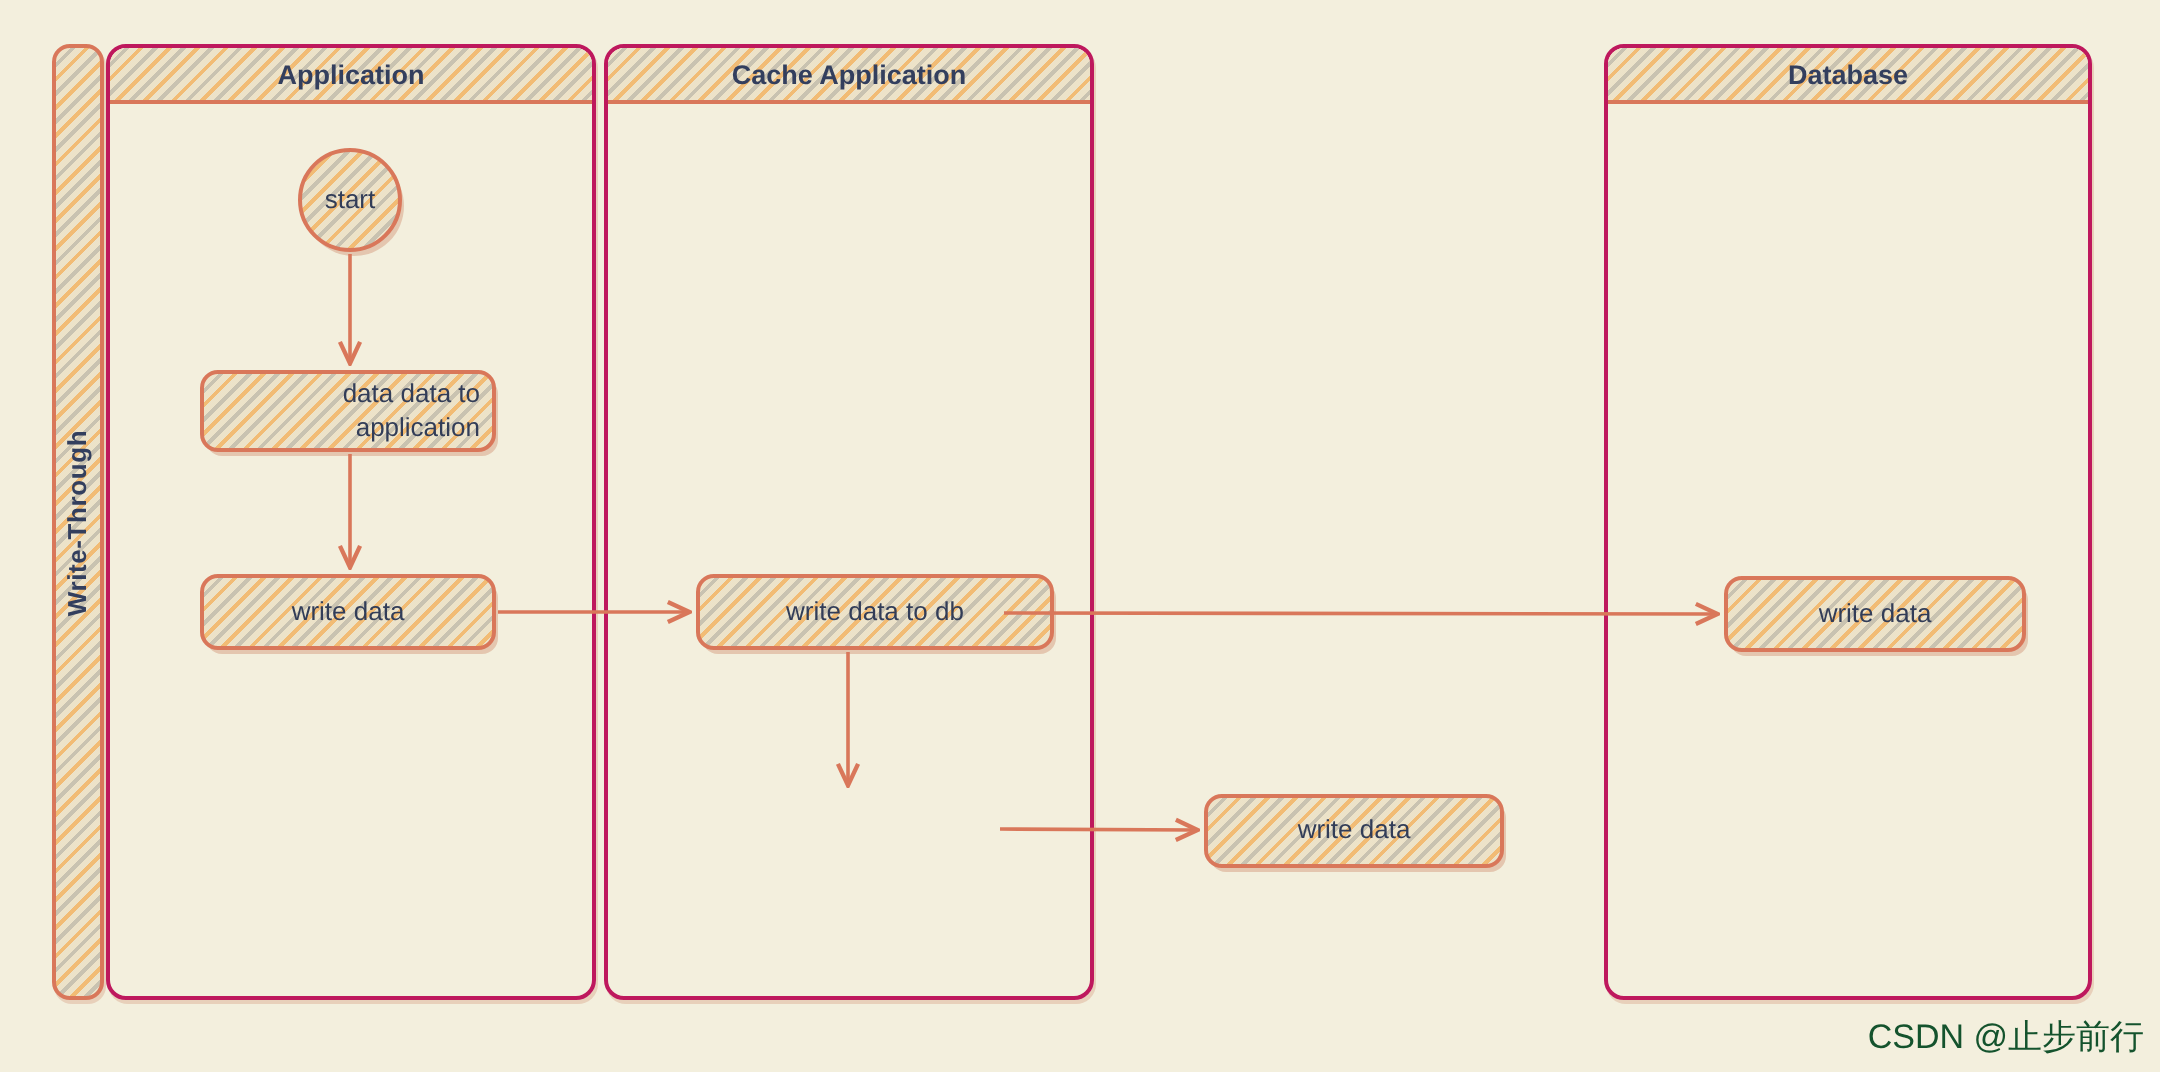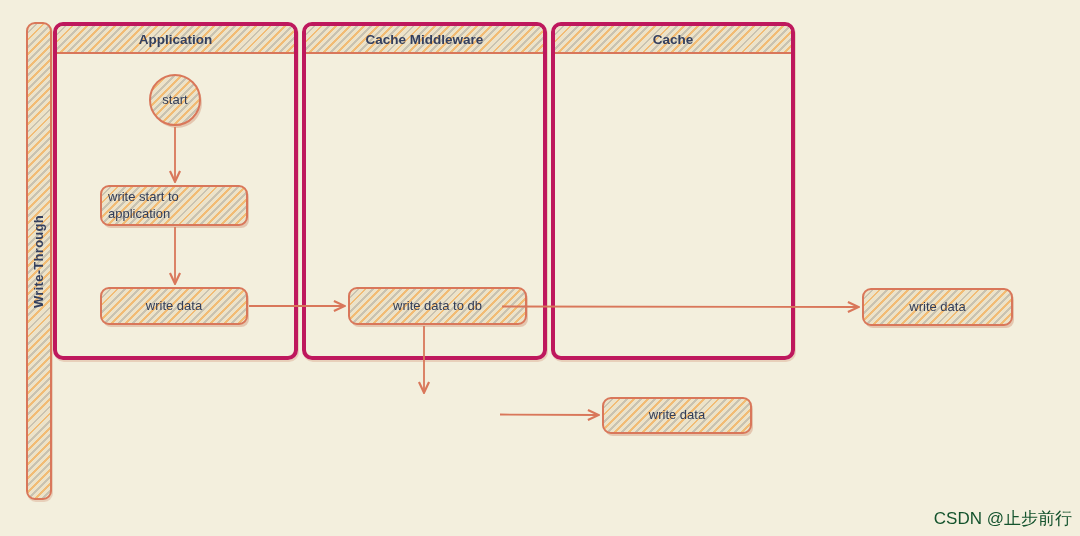--- a/index.html
+++ b/index.html
@@ -17,22 +17,22 @@
     background-color:#ece2c8;
     background-image:
       repeating-linear-gradient(135deg,
         rgba(243,178,96,0.80) 0px, rgba(243,178,96,0.80) 2px,
         rgba(240,231,206,0.10) 2px, rgba(240,231,206,0.10) 5px,
         rgba(158,156,148,0.45) 5px, rgba(158,156,148,0.45) 7px,
         rgba(240,231,206,0.10) 7px, rgba(240,231,206,0.10) 10px);
   }
   .lane{
     position:absolute;
-    top:22px;height:338px;
-    border:4px solid #be185d;
+    top:22px;height:478px;
+    border:2px solid #be185d;
     border-radius:10px;
     box-shadow:1px 2px 0 rgba(199,115,82,0.25);
     overflow:hidden;
     box-sizing:border-box;
   }
   .lane-header{
     height:26px;
     border-bottom:2px solid #d9775a;
     display:flex;align-items:center;justify-content:center;
     font-size:13.5px;font-weight:bold;color:#333f5e;
@@ -51,21 +51,21 @@
     white-space:nowrap;
     font-size:13px;font-weight:bold;color:#333f5e;
     letter-spacing:0.3px;
   }
   .node{
     position:absolute;
     border:2px solid #d9775a;
     border-radius:9px;
     box-sizing:border-box;
     display:flex;align-items:center;justify-content:center;
-    text-align:left;
+    text-align:right;
     font-size:13px;color:#323d58;
     line-height:1.3;
     box-shadow:2px 3px 0 -1px rgba(201,124,88,0.35);
     padding:2px 6px;
   }
   .node.circle{border-radius:50%;}
   #wires{
     position:absolute;left:0;top:0;width:1080px;height:536px;
     pointer-events:none;
   }
@@ -85,35 +85,35 @@
     <span class="strip-label">Write-Through</span>
   </div>
 
   <div class="lane" style="left:53px;width:245px;">
     <div class="lane-header hatch">
       <span>Application</span>
     </div>
   </div>
   <div class="lane" style="left:302px;width:245px;">
     <div class="lane-header hatch">
-      <span>Cache Middleware</span>
+      <span>Cache Application</span>
     </div>
   </div>
-  <div class="lane" style="left:551px;width:244px;">
+  <div class="lane" style="left:802px;width:244px;">
     <div class="lane-header hatch">
-      <span>Cache</span>
+      <span>Database</span>
     </div>
   </div>
 
   <div class="node circle hatch" style="left:149px;top:74px;width:52px;height:52px;">
     <span>start</span>
   </div>
 
   <div class="node hatch" style="left:100px;top:185px;width:148px;height:41px;">
-    <span>write start to application</span>
+    <span>data data to application</span>
   </div>
 
   <div class="node hatch" style="left:100px;top:287px;width:148px;height:38px;">
     <span>write data</span>
   </div>
 
   <div class="node hatch" style="left:348px;top:287px;width:179px;height:38px;">
     <span>write data to db</span>
   </div>
 

